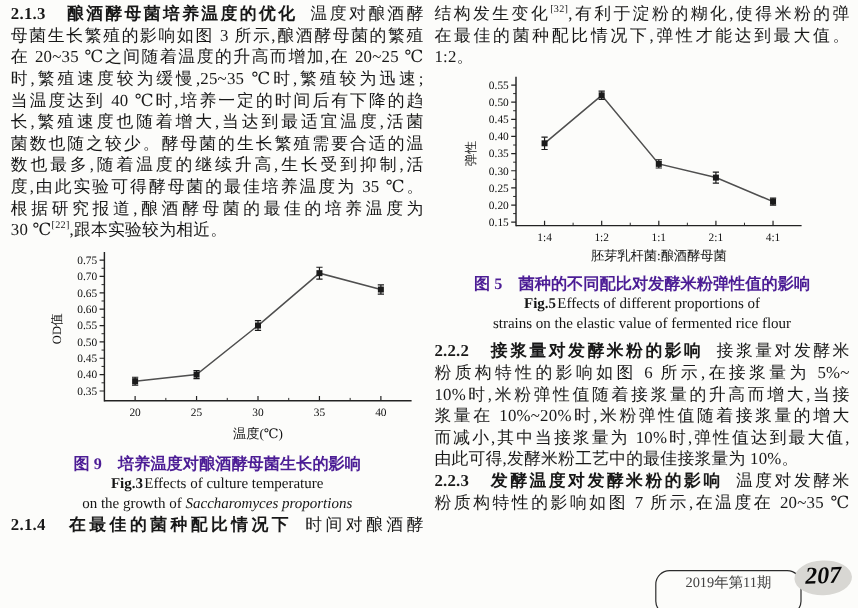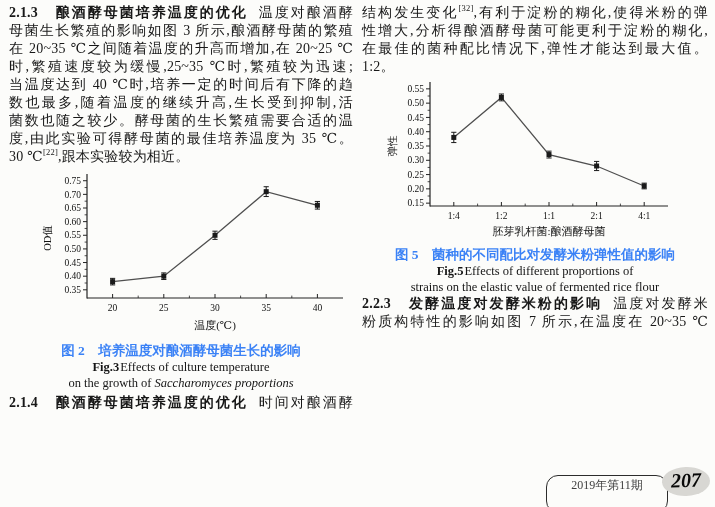--- a/index.html
+++ b/index.html
@@ -18,21 +18,21 @@
     white-space:normal; letter-spacing:0.2px;
   }
   .tline.end{text-align-last:left;}
   .tline b.shead{font-weight:bold; margin-right:11px;}
   .tline sup{font-size:8.5px; line-height:0; vertical-align:super;}
   .chart{display:block;}
   #fig3-svg{margin:2px 0 0 30px;}
   #fig5-svg{margin:2px 0 0 22px;}
   .cap-cn{
     text-align:center; font-weight:bold; font-size:13.5px;
-    line-height:16px; margin-top:3px; color:#3b82f6;
+    line-height:16px; margin-top:3px; color:#4c1d95;
   }
   .cap-en{text-align:center; font-size:12.5px; line-height:16px; color:#151515;}
   .cap-en .fig-label{font-weight:bold; margin-right:1px;}
   .cap-en .italic{font-style:italic;}
   .mt8{margin-top:8px;}
   .mt3{margin-top:3px;}
   .footer{position:absolute; top:467px; left:546px; width:164px; height:34px;}
   .issue{
     position:absolute; left:0; right:42px; top:8px; text-align:center;
     border:1.5px solid #2c2c2c; border-radius:12px;
@@ -51,23 +51,25 @@
 
 <div class="page">
 
   <div class="col" id="col-left">
     <div class="para">
         <div class="tline"><b class="shead">2.1.3　酿酒酵母菌培养温度的优化</b>温度对酿酒酵</div>
         <div class="tline">母菌生长繁殖的影响如图 3 所示,酿酒酵母菌的繁殖</div>
         <div class="tline">在 20~35 ℃之间随着温度的升高而增加,在 20~25 ℃</div>
         <div class="tline">时,繁殖速度较为缓慢,25~35 ℃时,繁殖较为迅速;</div>
         <div class="tline">当温度达到 40 ℃时,培养一定的时间后有下降的趋</div>
+        <div class="tline">长,繁殖速度也随着增大,当达到最适宜温度,活菌</div>
+        <div class="tline">菌数也随之较少。酵母菌的生长繁殖需要合适的温</div>
         <div class="tline">数也最多,随着温度的继续升高,生长受到抑制,活</div>
-        <div class="tline">菌数也随之较少。酵母菌的生长繁殖需要合适的温</div>
         <div class="tline">度,由此实验可得酵母菌的最佳培养温度为 35 ℃。</div>
+        <div class="tline">根据研究报道,酿酒酵母菌的最佳的培养温度为</div>
         <div class="tline end">30 ℃<sup>[22]</sup>,跟本实验较为相近。</div>
       </div>
 
     <svg class="chart" id="fig3-svg" viewBox="0 0 312 172" width="312" height="172">
         <line x1="48" y1="6" x2="48" y2="130.6" stroke="#222" stroke-width="1.2"></line>
         <line x1="48" y1="130" x2="304" y2="130" stroke="#222" stroke-width="1.2"></line>
         <line x1="48" y1="121.81818181818183" x2="44" y2="121.81818181818183" stroke="#222" stroke-width="1"></line>
         <text x="42" y="125.01818181818183" text-anchor="end" font-size="9.5" fill="#111">0.35</text>
         <line x1="48" y1="115" x2="45.6" y2="115" stroke="#222" stroke-width="0.8"></line>
         <line x1="48" y1="108.18181818181817" x2="44" y2="108.18181818181817" stroke="#222" stroke-width="1"></line>
@@ -125,33 +127,32 @@
         <line x1="224.6" y1="28.54545454545456" x2="229.79999999999998" y2="28.54545454545456" stroke="#1a1a1a" stroke-width="1"></line>
         <rect x="224.7" y="21.136363636363654" width="5" height="5" fill="#1a1a1a"></rect>
         <line x1="278.4" y1="33.45454545454544" x2="278.4" y2="41.09090909090908" stroke="#1a1a1a" stroke-width="1"></line>
         <line x1="275.79999999999995" y1="33.45454545454544" x2="281" y2="33.45454545454544" stroke="#1a1a1a" stroke-width="1"></line>
         <line x1="275.79999999999995" y1="41.09090909090908" x2="281" y2="41.09090909090908" stroke="#1a1a1a" stroke-width="1"></line>
         <rect x="275.9" y="34.772727272727266" width="5" height="5" fill="#1a1a1a"></rect>
         <text x="176" y="161" text-anchor="middle" font-size="11" fill="#111">温度(℃)</text>
         <text x="12" y="70" text-anchor="middle" font-size="10.5" fill="#111" transform="rotate(-90 12 70)">OD值</text>
       </svg>
 
-    <div class="cap-cn">图 2　培养温度对酿酒酵母菌生长的影响</div>
+    <div class="cap-cn">图 9　培养温度对酿酒酵母菌生长的影响</div>
     <div class="cap-en"><span class="fig-label">Fig.3</span><span>Effects of culture temperature</span></div>
     <div class="cap-en"><span>on the growth of </span><span class="italic">Saccharomyces proportions</span></div>
 
     <div class="para mt3">
-        <div class="tline"><b class="shead">2.1.4　酿酒酵母菌培养温度的优化</b>时间对酿酒酵</div>
+        <div class="tline"><b class="shead">2.1.4　在最佳的菌种配比情况下</b>时间对酿酒酵</div>
       </div>
   </div>
 
   <div class="col" id="col-right">
     <div class="para">
         <div class="tline">结构发生变化<sup>[32]</sup>,有利于淀粉的糊化,使得米粉的弹</div>
-        <div class="tline">性增大,分析得酿酒酵母菌可能更利于淀粉的糊化,</div>
         <div class="tline">在最佳的菌种配比情况下,弹性才能达到最大值。</div>
         <div class="tline end">1:2。</div>
       </div>
 
     <svg class="chart" id="fig5-svg" viewBox="0 0 292 166" width="292" height="166">
         <line x1="46" y1="4" x2="46" y2="128.6" stroke="#222" stroke-width="1.2"></line>
         <line x1="46" y1="128" x2="284" y2="128" stroke="#222" stroke-width="1.2"></line>
         <line x1="46" y1="125.14285714285715" x2="42" y2="125.14285714285715" stroke="#222" stroke-width="1"></line>
         <text x="40" y="128.34285714285716" text-anchor="end" font-size="9.5" fill="#111">0.15</text>
         <line x1="46" y1="118" x2="43.6" y2="118" stroke="#222" stroke-width="0.8"></line>
@@ -214,20 +215,28 @@
         <line x1="257.59999999999997" y1="110.85714285714286" x2="262.8" y2="110.85714285714286" stroke="#1a1a1a" stroke-width="1"></line>
         <rect x="257.7" y="105.5" width="5" height="5" fill="#1a1a1a"></rect>
         <text x="165" y="157" text-anchor="middle" font-size="11" fill="#111">胚芽乳杆菌:酿酒酵母菌</text>
         <text x="12" y="68" text-anchor="middle" font-size="10.5" fill="#111" transform="rotate(-90 12 68)">弹性</text>
       </svg>
 
     <div class="cap-cn">图 5　菌种的不同配比对发酵米粉弹性值的影响</div>
     <div class="cap-en"><span class="fig-label">Fig.5</span><span>Effects of different proportions of</span></div>
     <div class="cap-en">strains on the elastic value of fermented rice flour</div>
 
+    <div class="para mt8">
+        <div class="tline"><b class="shead">2.2.2　接浆量对发酵米粉的影响</b>接浆量对发酵米</div>
+        <div class="tline">粉质构特性的影响如图 6 所示,在接浆量为 5%~</div>
+        <div class="tline">10%时,米粉弹性值随着接浆量的升高而增大,当接</div>
+        <div class="tline">浆量在 10%~20%时,米粉弹性值随着接浆量的增大</div>
+        <div class="tline">而减小,其中当接浆量为 10%时,弹性值达到最大值,</div>
+        <div class="tline end">由此可得,发酵米粉工艺中的最佳接浆量为 10%。</div>
+      </div>
     <div class="para">
         <div class="tline"><b class="shead">2.2.3　发酵温度对发酵米粉的影响</b>温度对发酵米</div>
         <div class="tline">粉质构特性的影响如图 7 所示,在温度在 20~35 ℃</div>
       </div>
   </div>
 
   <div class="footer">
     <span class="issue">2019年第11期</span>
     <span class="pnum">207</span>
   </div>

